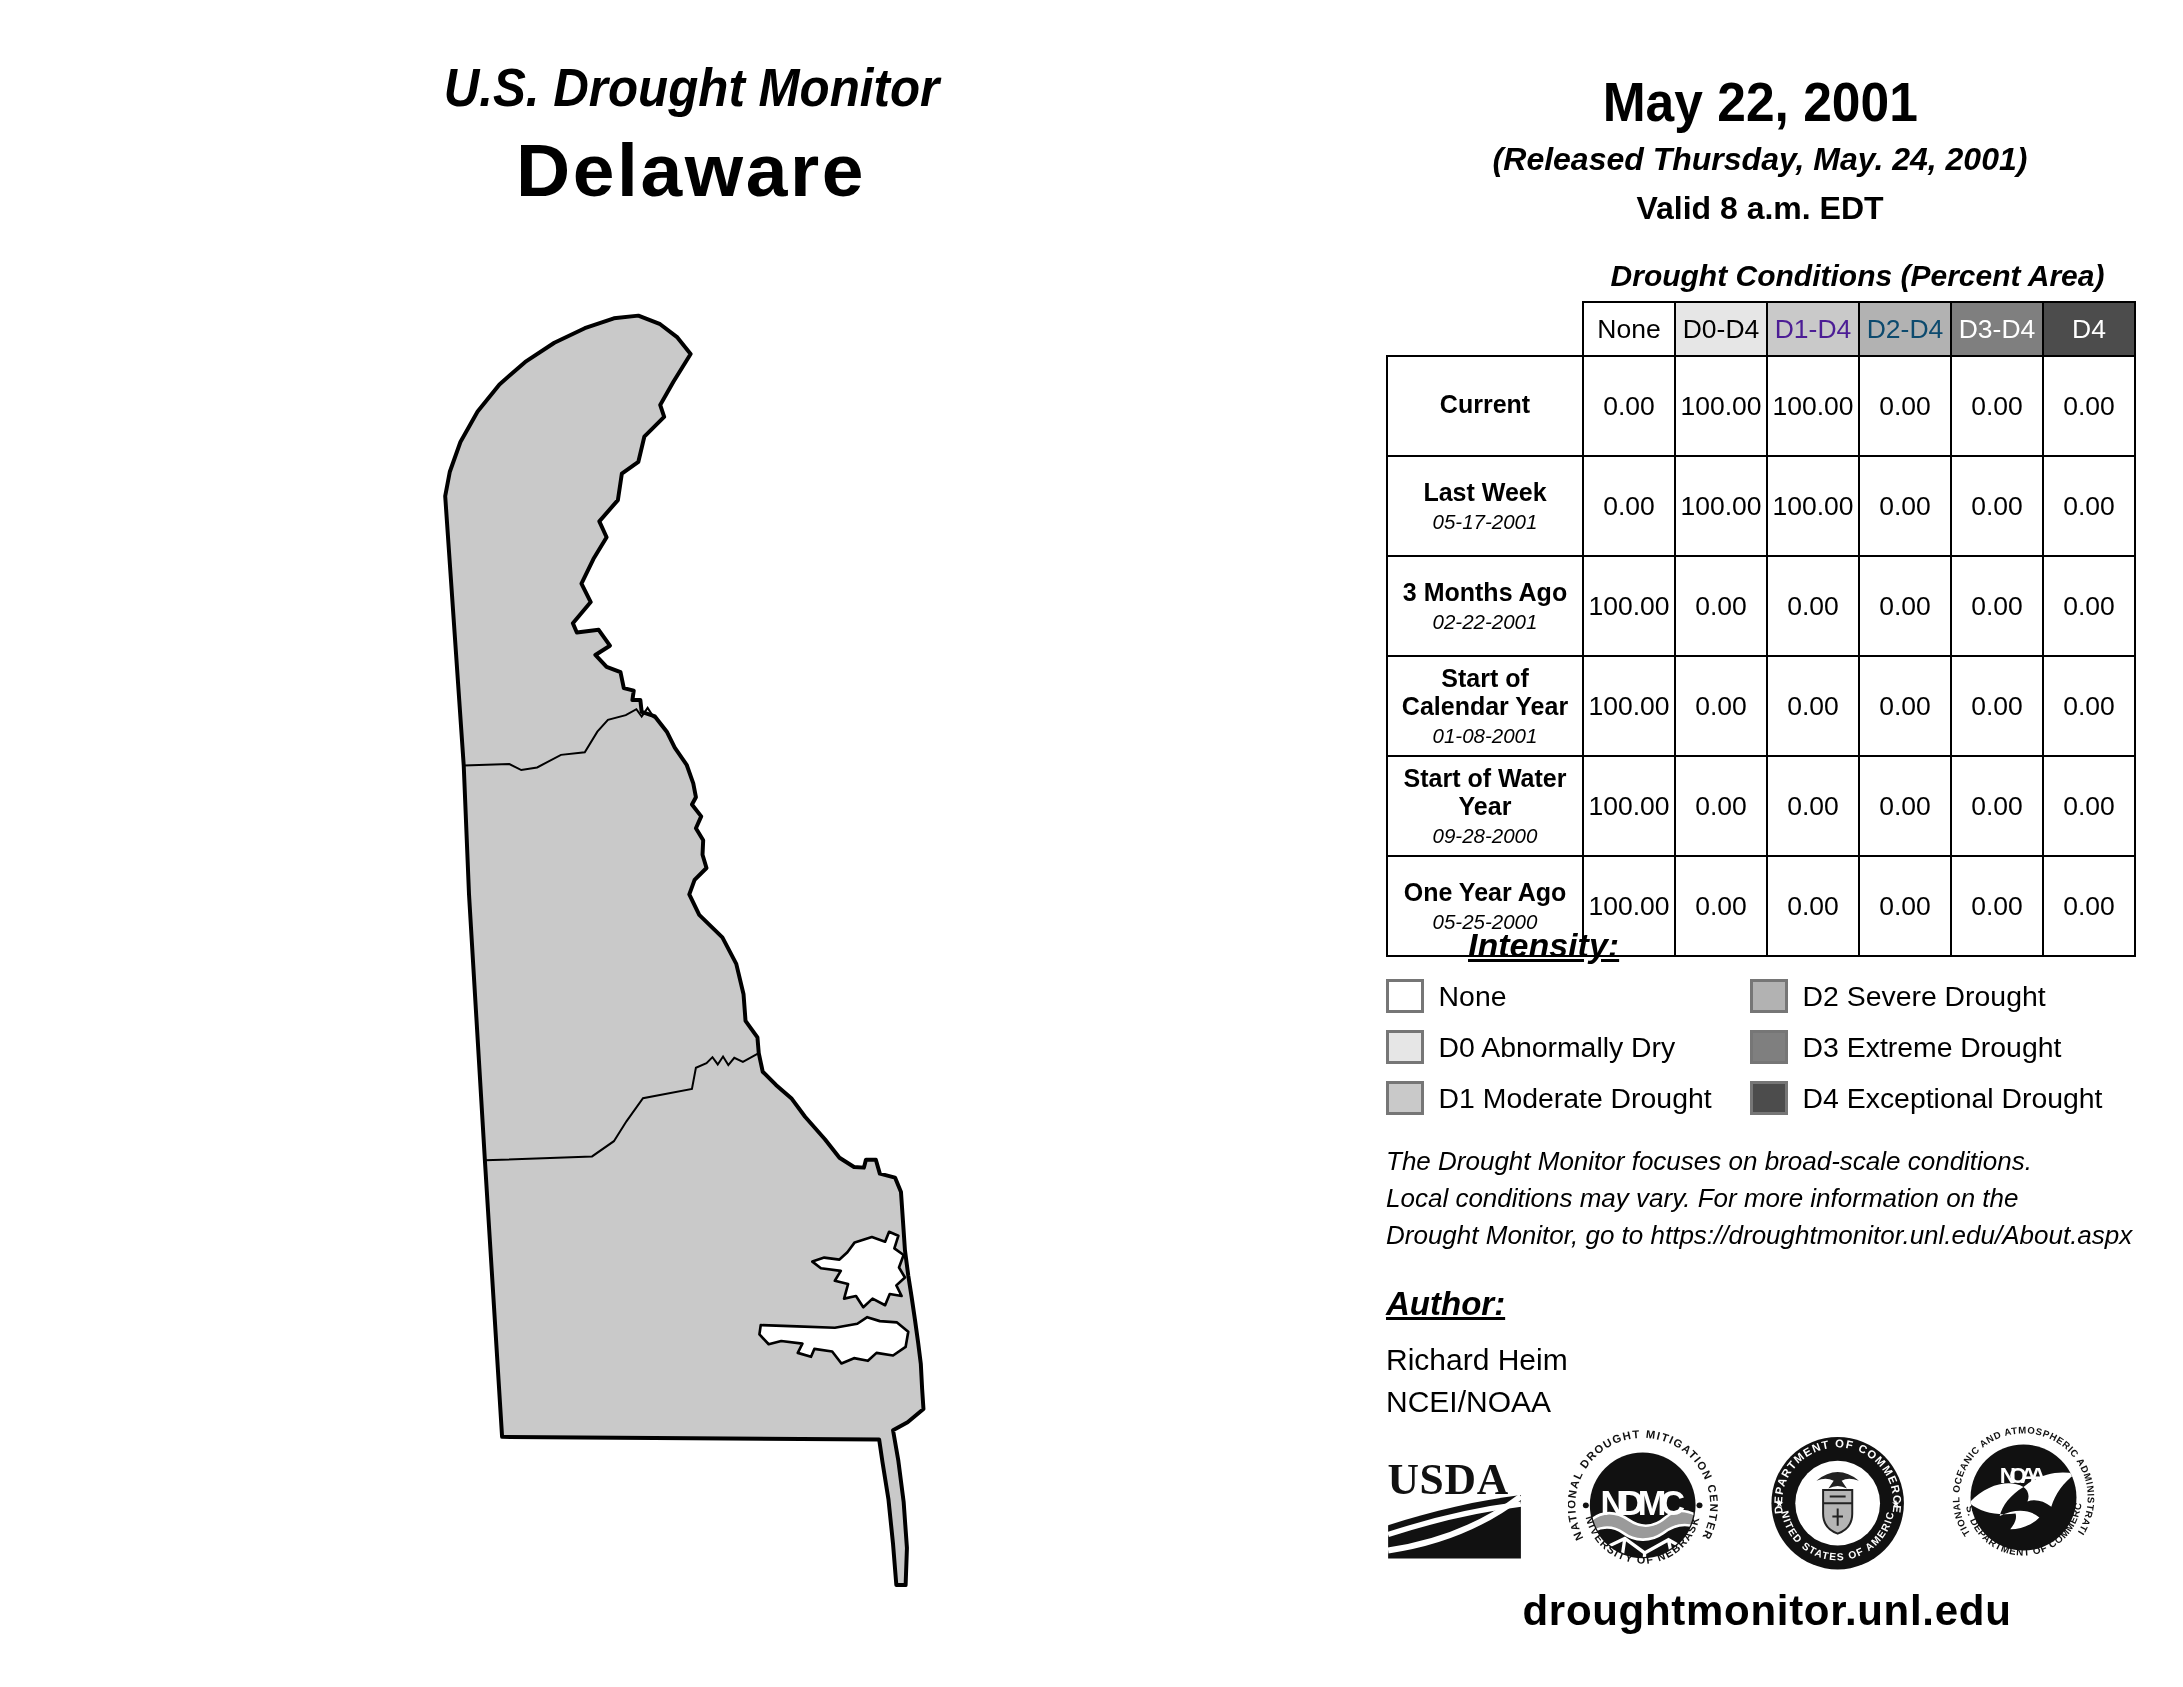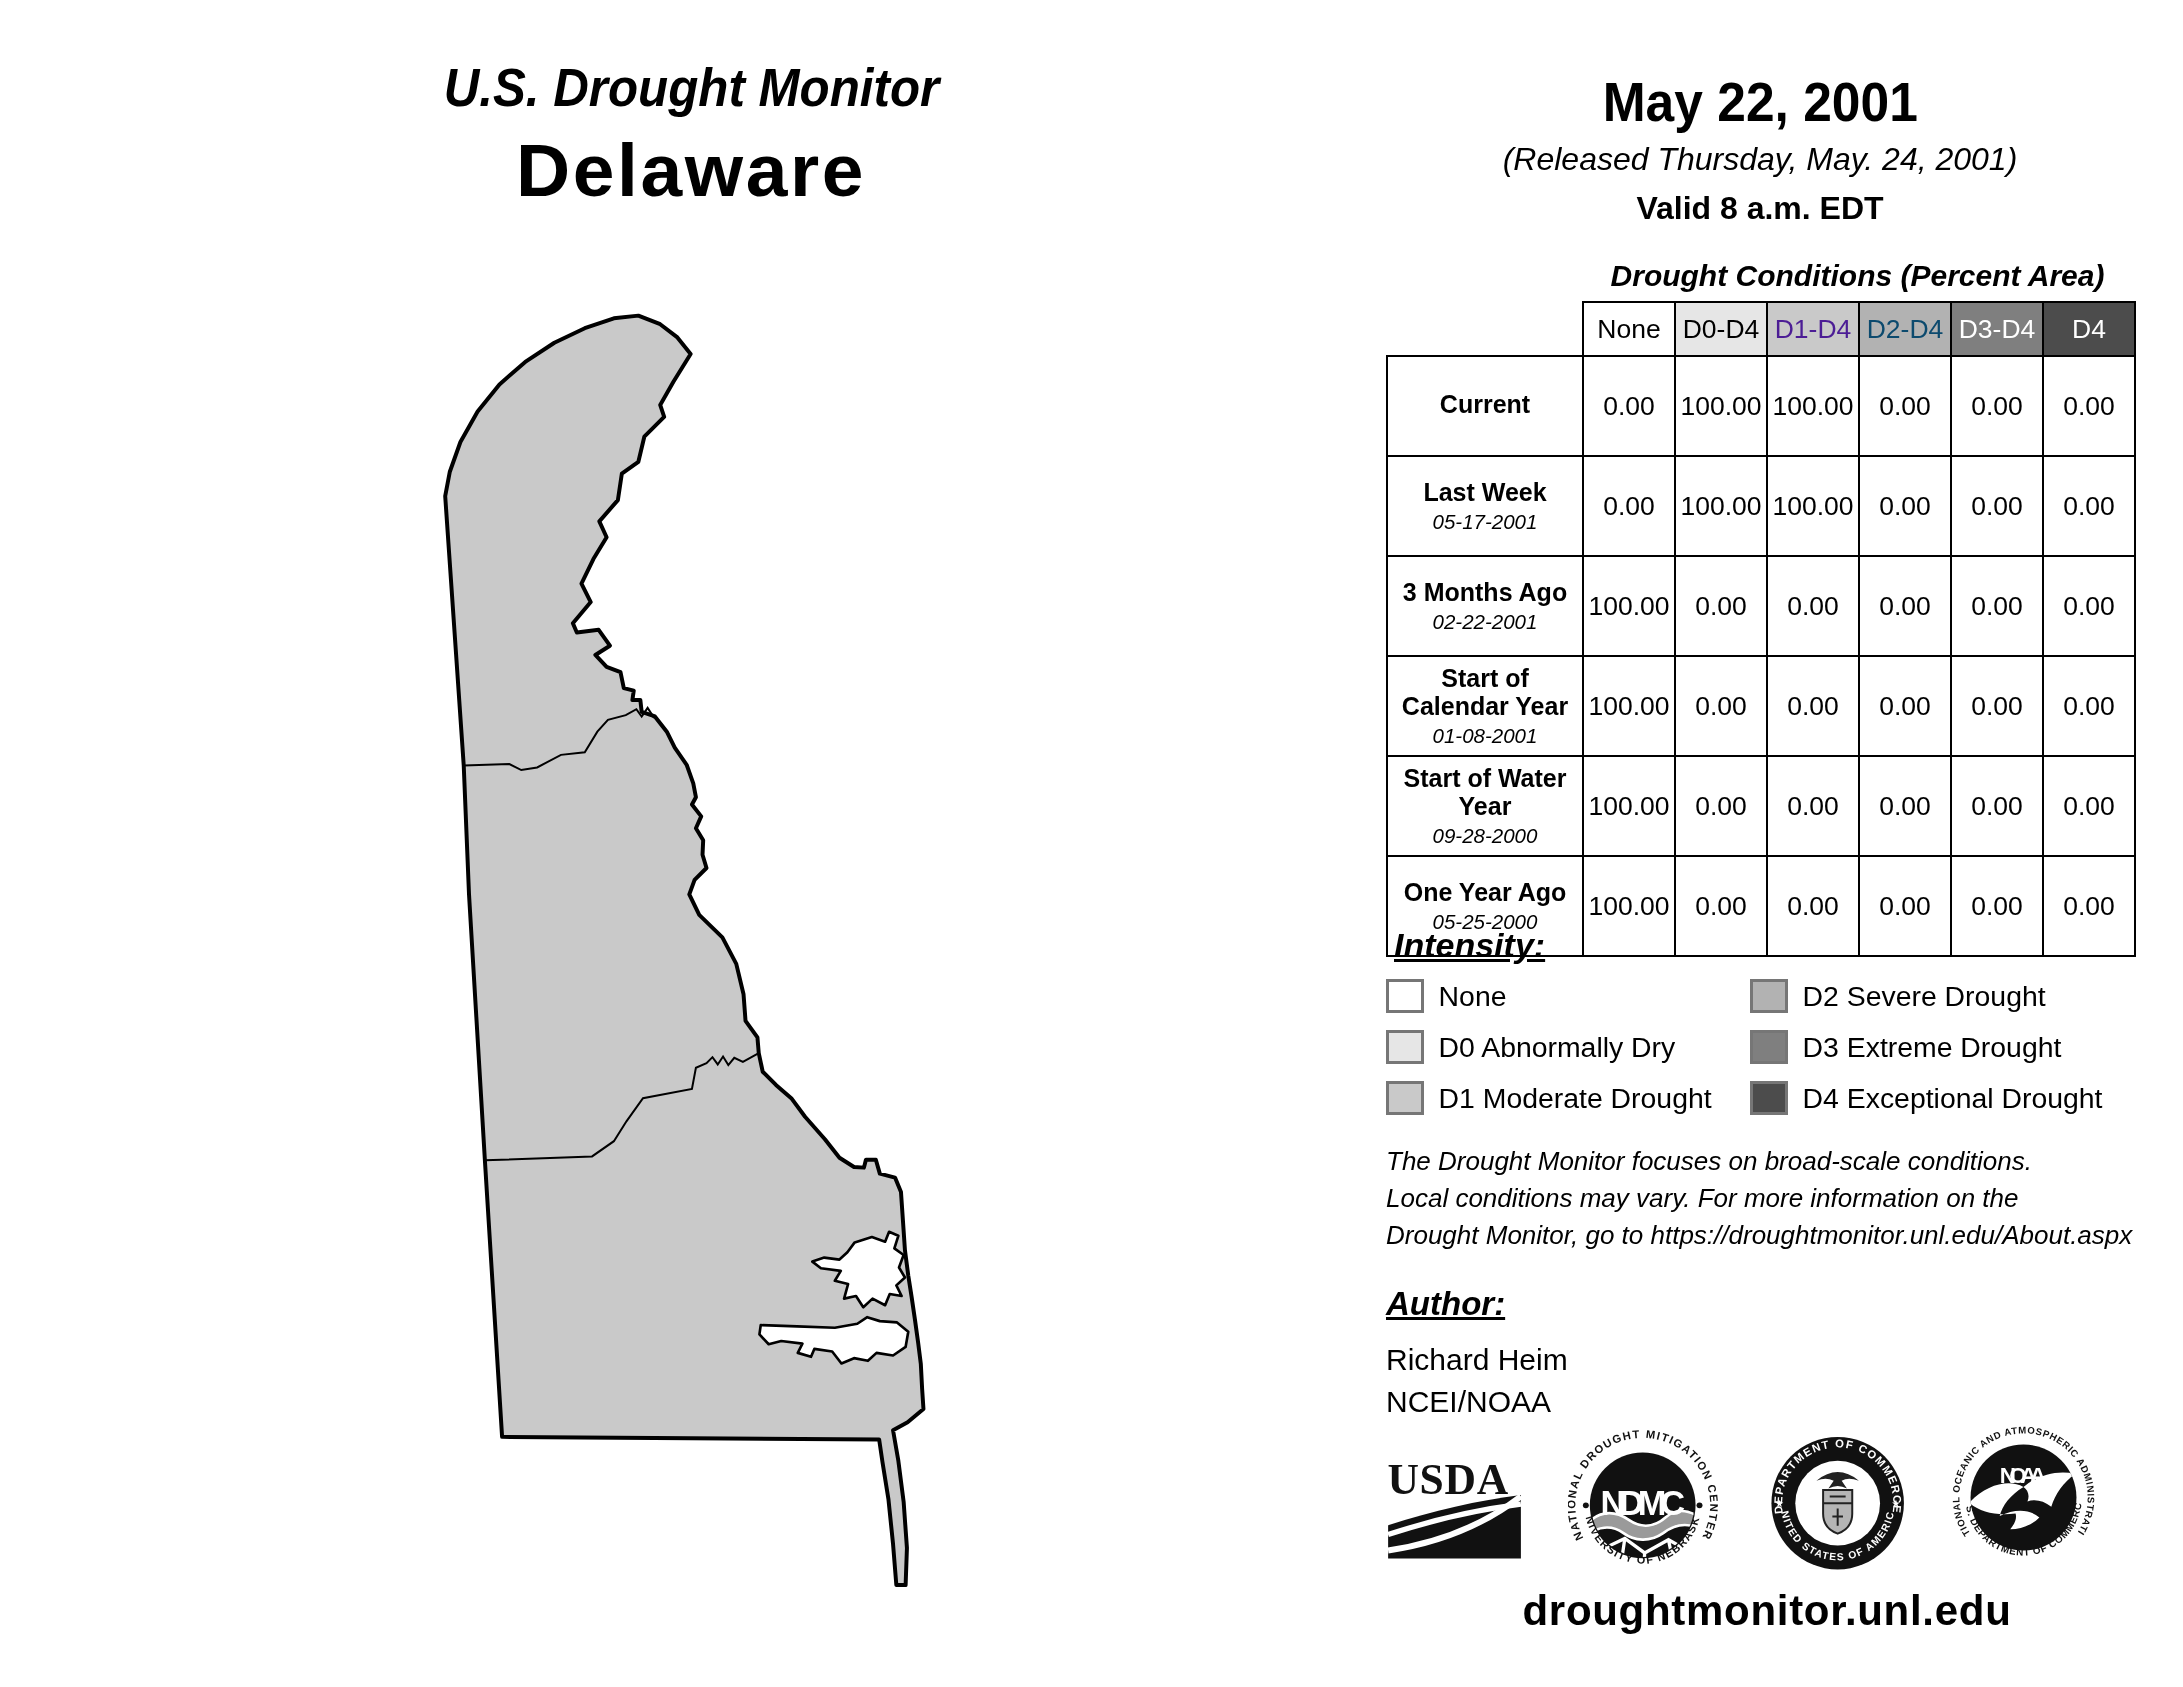--- a/index.html
+++ b/index.html
@@ -7,34 +7,34 @@
         font-family:"Liberation Sans", sans-serif;color:#000;}
   .abs{position:absolute;}
   .center{text-align:center;}
   
   .map-title{left:357px;top:57px;width:668px;}
   .t1{font-size:53px;font-weight:bold;font-style:italic;display:inline-block;transform:scaleX(.93);white-space:nowrap;}
   .t2{font-size:75px;font-weight:bold;letter-spacing:2.6px;margin-top:9.3px;white-space:nowrap;}
   
   .report-header{left:1389px;top:69px;width:742px;}
   .rh-date{font-size:56px;font-weight:bold;display:inline-block;transform:scaleX(.92);white-space:nowrap;}
-  .rh-released{font-size:32px;font-weight:normal;font-style:italic;margin-top:6.6px;white-space:nowrap;}
+  .rh-released{font-size:32px;font-weight:bold;font-style:italic;margin-top:6.6px;white-space:nowrap;}
   .rh-valid{font-size:32px;font-weight:bold;margin-top:12px;}
   .tbl-title{left:1581px;top:259px;width:553px;font-size:30px;font-style:italic;font-weight:600;white-space:nowrap;}
   
   .dm-table{left:1386px;top:301px;border-collapse:collapse;table-layout:fixed;}
   .dm-table th,.dm-table td{border:2.6px solid #000;padding:0;text-align:center;vertical-align:middle;overflow:hidden;}
   .dm-table th.corner{border:none;background:transparent;}
   .dm-table thead th{height:52px;font-weight:normal;font-size:26.5px;}
   .dm-table tbody tr{height:100px;}
   .rowlabel{font-size:25px;font-weight:bold;line-height:1.12;}
   .rowdate{font-size:20.5px;font-style:italic;font-weight:normal;margin-top:3.3px;}
   .val{font-size:26.5px;}
   
-  .legend-title{left:1394px;top:926px;font-size:34px;font-weight:bold;font-style:italic;text-decoration:underline;}
+  .legend-title{left:1468px;top:926px;font-size:34px;font-weight:bold;font-style:italic;text-decoration:underline;}
   .swatch{width:38px;height:34px;border:3.3px solid #767676;box-sizing:border-box;}
   .leg-item{display:flex;align-items:center;gap:14.6px;position:absolute;}
   .leg-label{font-size:28.4px;white-space:nowrap;}
   
   .disclaimer{left:1386px;top:1143px;font-size:26px;font-style:italic;line-height:37px;white-space:nowrap;}
   .author-title{left:1386px;top:1285px;font-size:33px;font-weight:600;font-style:italic;text-decoration:underline;}
   .author-name{left:1386px;top:1343px;font-size:30px;}
   .author-org{left:1386px;top:1385px;font-size:30px;}
   .footer-url{left:1436px;top:1587px;width:662px;font-size:42px;font-weight:bold;letter-spacing:0.7px;}
   svg text{font-family:"Liberation Sans", sans-serif;}

